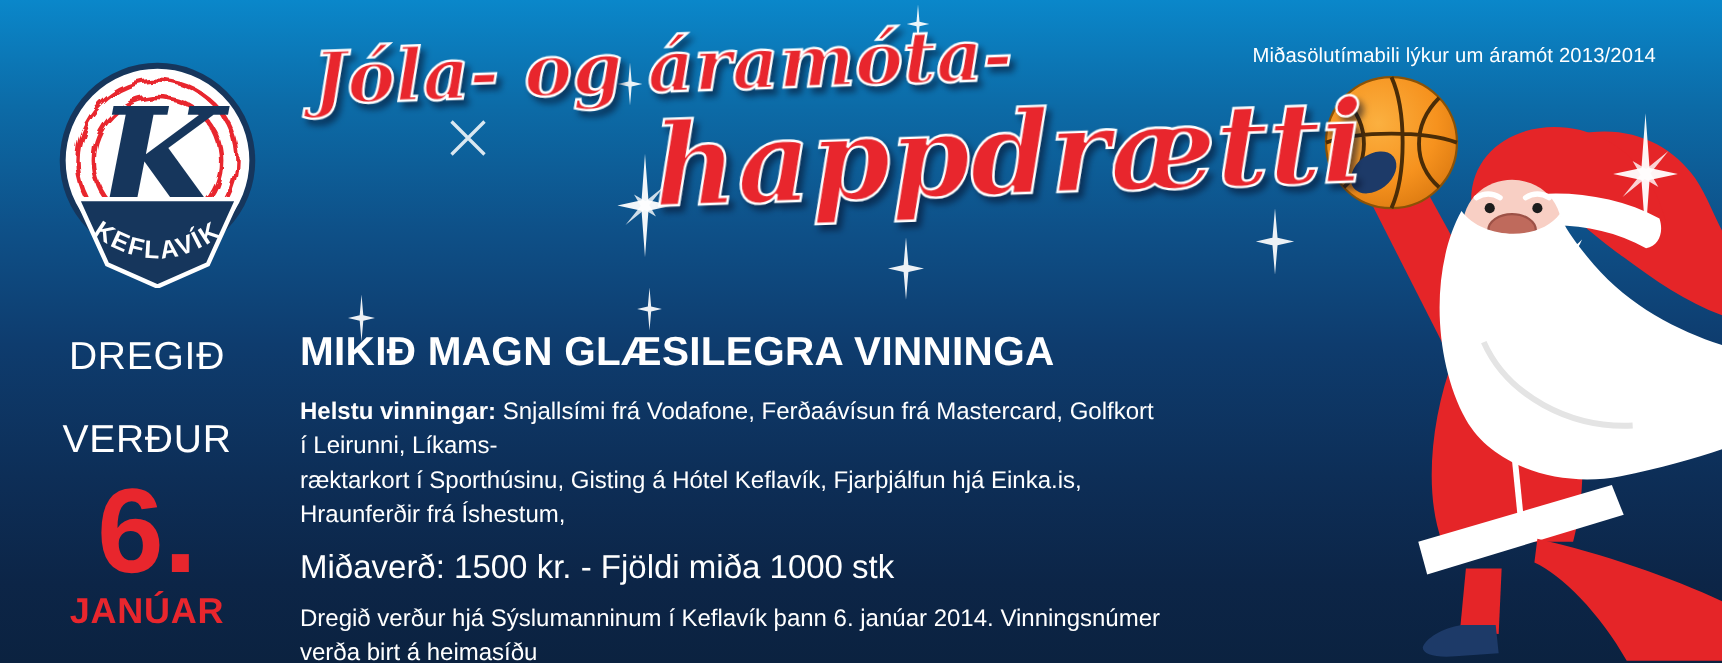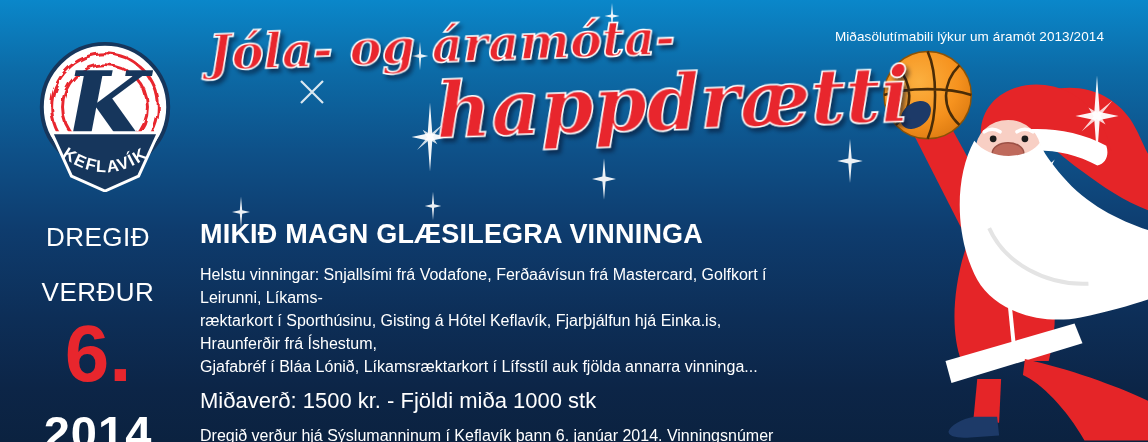--- a/index.html
+++ b/index.html
@@ -22,21 +22,21 @@
   
   .datecol{position:absolute; left:16px; top:200px; width:164px; text-align:center; z-index:10;}
   .datecol .w1{color:#fff; font-size:26px; font-weight:normal; letter-spacing:.5px; line-height:1.35;margin-top:20px;}
   .datecol .day{color:#e8262d; font-size:80px; font-weight:bold; line-height:.95; margin-top:6px;}
   .datecol .month{color:#e8262d; font-size:24px; font-weight:bold; letter-spacing:.5px; margin-top:2px;}
   .datecol .year{color:#fff; font-size:47px; font-weight:bold; letter-spacing:1px; margin-top:13px;}
   
   .main{position:absolute; left:200px; top:203px; width:575px; color:#fff; z-index:10;}
   .main h1{margin:16px 0 13px 0; font-size:27px; font-weight:bold; letter-spacing:.2px;}
   .para{font-size:16px; line-height:23px;}
-  .para .b{font-weight:normal;}
+  .para .b{font-weight:bold;}
   .price{font-size:22px; font-weight:normal; margin:10px 0 10px 0;}
   
   .sparkles{position:absolute; left:0; top:0; z-index:6; pointer-events:none;}
   
   .santa{position:absolute; right:0; top:38px; width:268px; height:404px; z-index:5;}
 </style>
 </head>
 <body>
 
 <div class="poster">
@@ -65,29 +65,29 @@
 
   <div class="title">
     <div class="l1">Jóla- og áramóta-</div>
     <div class="l2">happdrætti</div>
   </div>
 
   <div class="datecol">
     <div class="w1">DREGIÐ</div>
     <div class="w1">VERÐUR</div>
     <div class="day">6.</div>
+    <div class="month">JANÚAR</div>
     <div class="year">2014</div>
   </div>
 
   <div class="main">
     <h1>MIKIÐ MAGN GLÆSILEGRA VINNINGA</h1>
     <div class="para">
       <div><span class="b">Helstu vinningar:</span><span> Snjallsími frá Vodafone, Ferðaávísun frá Mastercard, Golfkort í Leirunni, Líkams-</span></div>
       <div>ræktarkort í Sporthúsinu, Gisting á Hótel Keflavík, Fjarþjálfun hjá Einka.is, Hraunferðir frá Íshestum,</div>
-      <div>Gjafabréf í Bláa Lónið, Líkamsræktarkort í Lífsstíl auk fjölda annarra vinninga...</div>
     </div>
     <div class="price">Miðaverð: 1500 kr. - Fjöldi miða 1000 stk</div>
     <div class="para">
       <div>Dregið verður hjá Sýslumanninum í Keflavík þann 6. janúar 2014. Vinningsnúmer verða birt á heimasíðu</div>
 
     </div>
   </div>
 
   <svg class="sparkles" width="1148" height="442">
     <defs>

